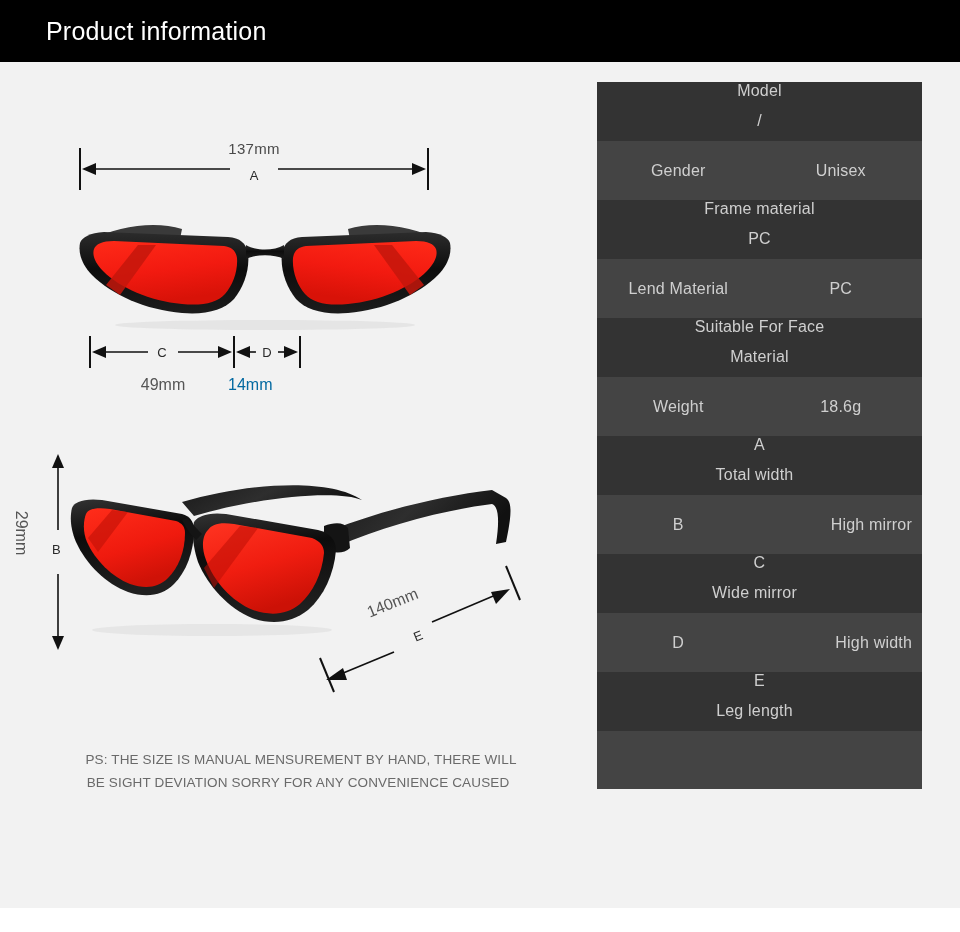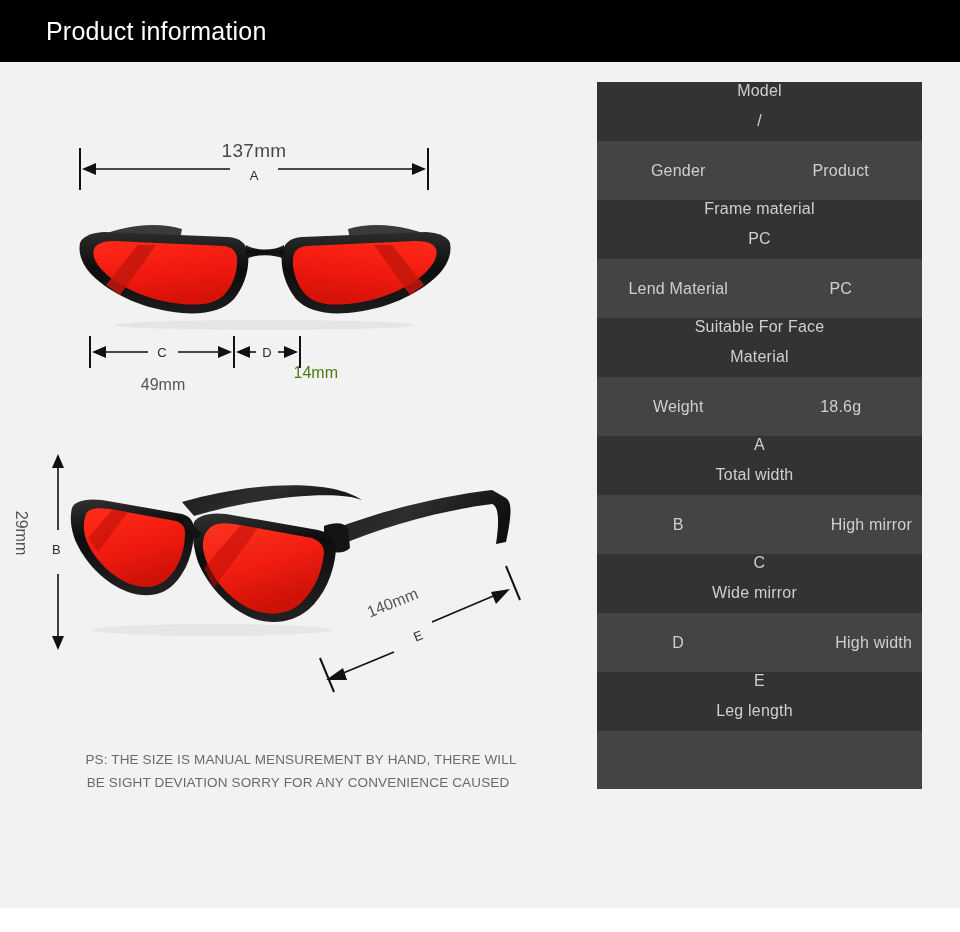--- a/index.html
+++ b/index.html
@@ -53,21 +53,21 @@
   .dim-a {
     position: absolute;
     left: 78px; top: 78px;
     width: 352px; height: 58px;
   }
   .dim-a-label {
     position: absolute;
     left: 0; top: 0;
     width: 352px;
     text-align: center;
-    font-size: 19px;
+    font-size: 15px;
     color: #4a4a4a;
     letter-spacing: 0.3px;
   }
   .dim-a-letter {
     position: absolute;
     left: 0; top: 28px;
     width: 352px;
     text-align: center;
     font-size: 13px;
     color: #2a2a2a;
@@ -89,25 +89,25 @@
   .dim-c-val {
     position: absolute;
     left: 0px; top: 42px;
     width: 150px;
     text-align: center;
     font-size: 16px;
     color: #555;
   }
   .dim-d-val {
     position: absolute;
-    left: 140px; top: 30px;
+    left: 140px; top: 42px;
     width: 110px;
-    text-align: right;
-    font-size: 16px;
-    color: #4d7c0f;
+    text-align: left;
+    font-size: 16px;
+    color: #0369a1;
   }
 
   
   .dim-b {
     position: absolute;
     left: 14px; top: 390px;
     width: 60px; height: 200px;
   }
   .dim-b-val {
     position: absolute;
@@ -386,21 +386,21 @@
 
   </div>
 
   <div class="spec-table">
       <div class="spec-row odd">
         <div class="spec-key">Model</div>
         <div class="spec-val">/</div>
       </div>
       <div class="spec-row even">
         <div class="spec-key">Gender</div>
-        <div class="spec-val">Product</div>
+        <div class="spec-val">Unisex</div>
       </div>
       <div class="spec-row odd">
         <div class="spec-key">Frame material</div>
         <div class="spec-val">PC</div>
       </div>
       <div class="spec-row even">
         <div class="spec-key">Lend Material</div>
         <div class="spec-val">PC</div>
       </div>
       <div class="spec-row odd">

